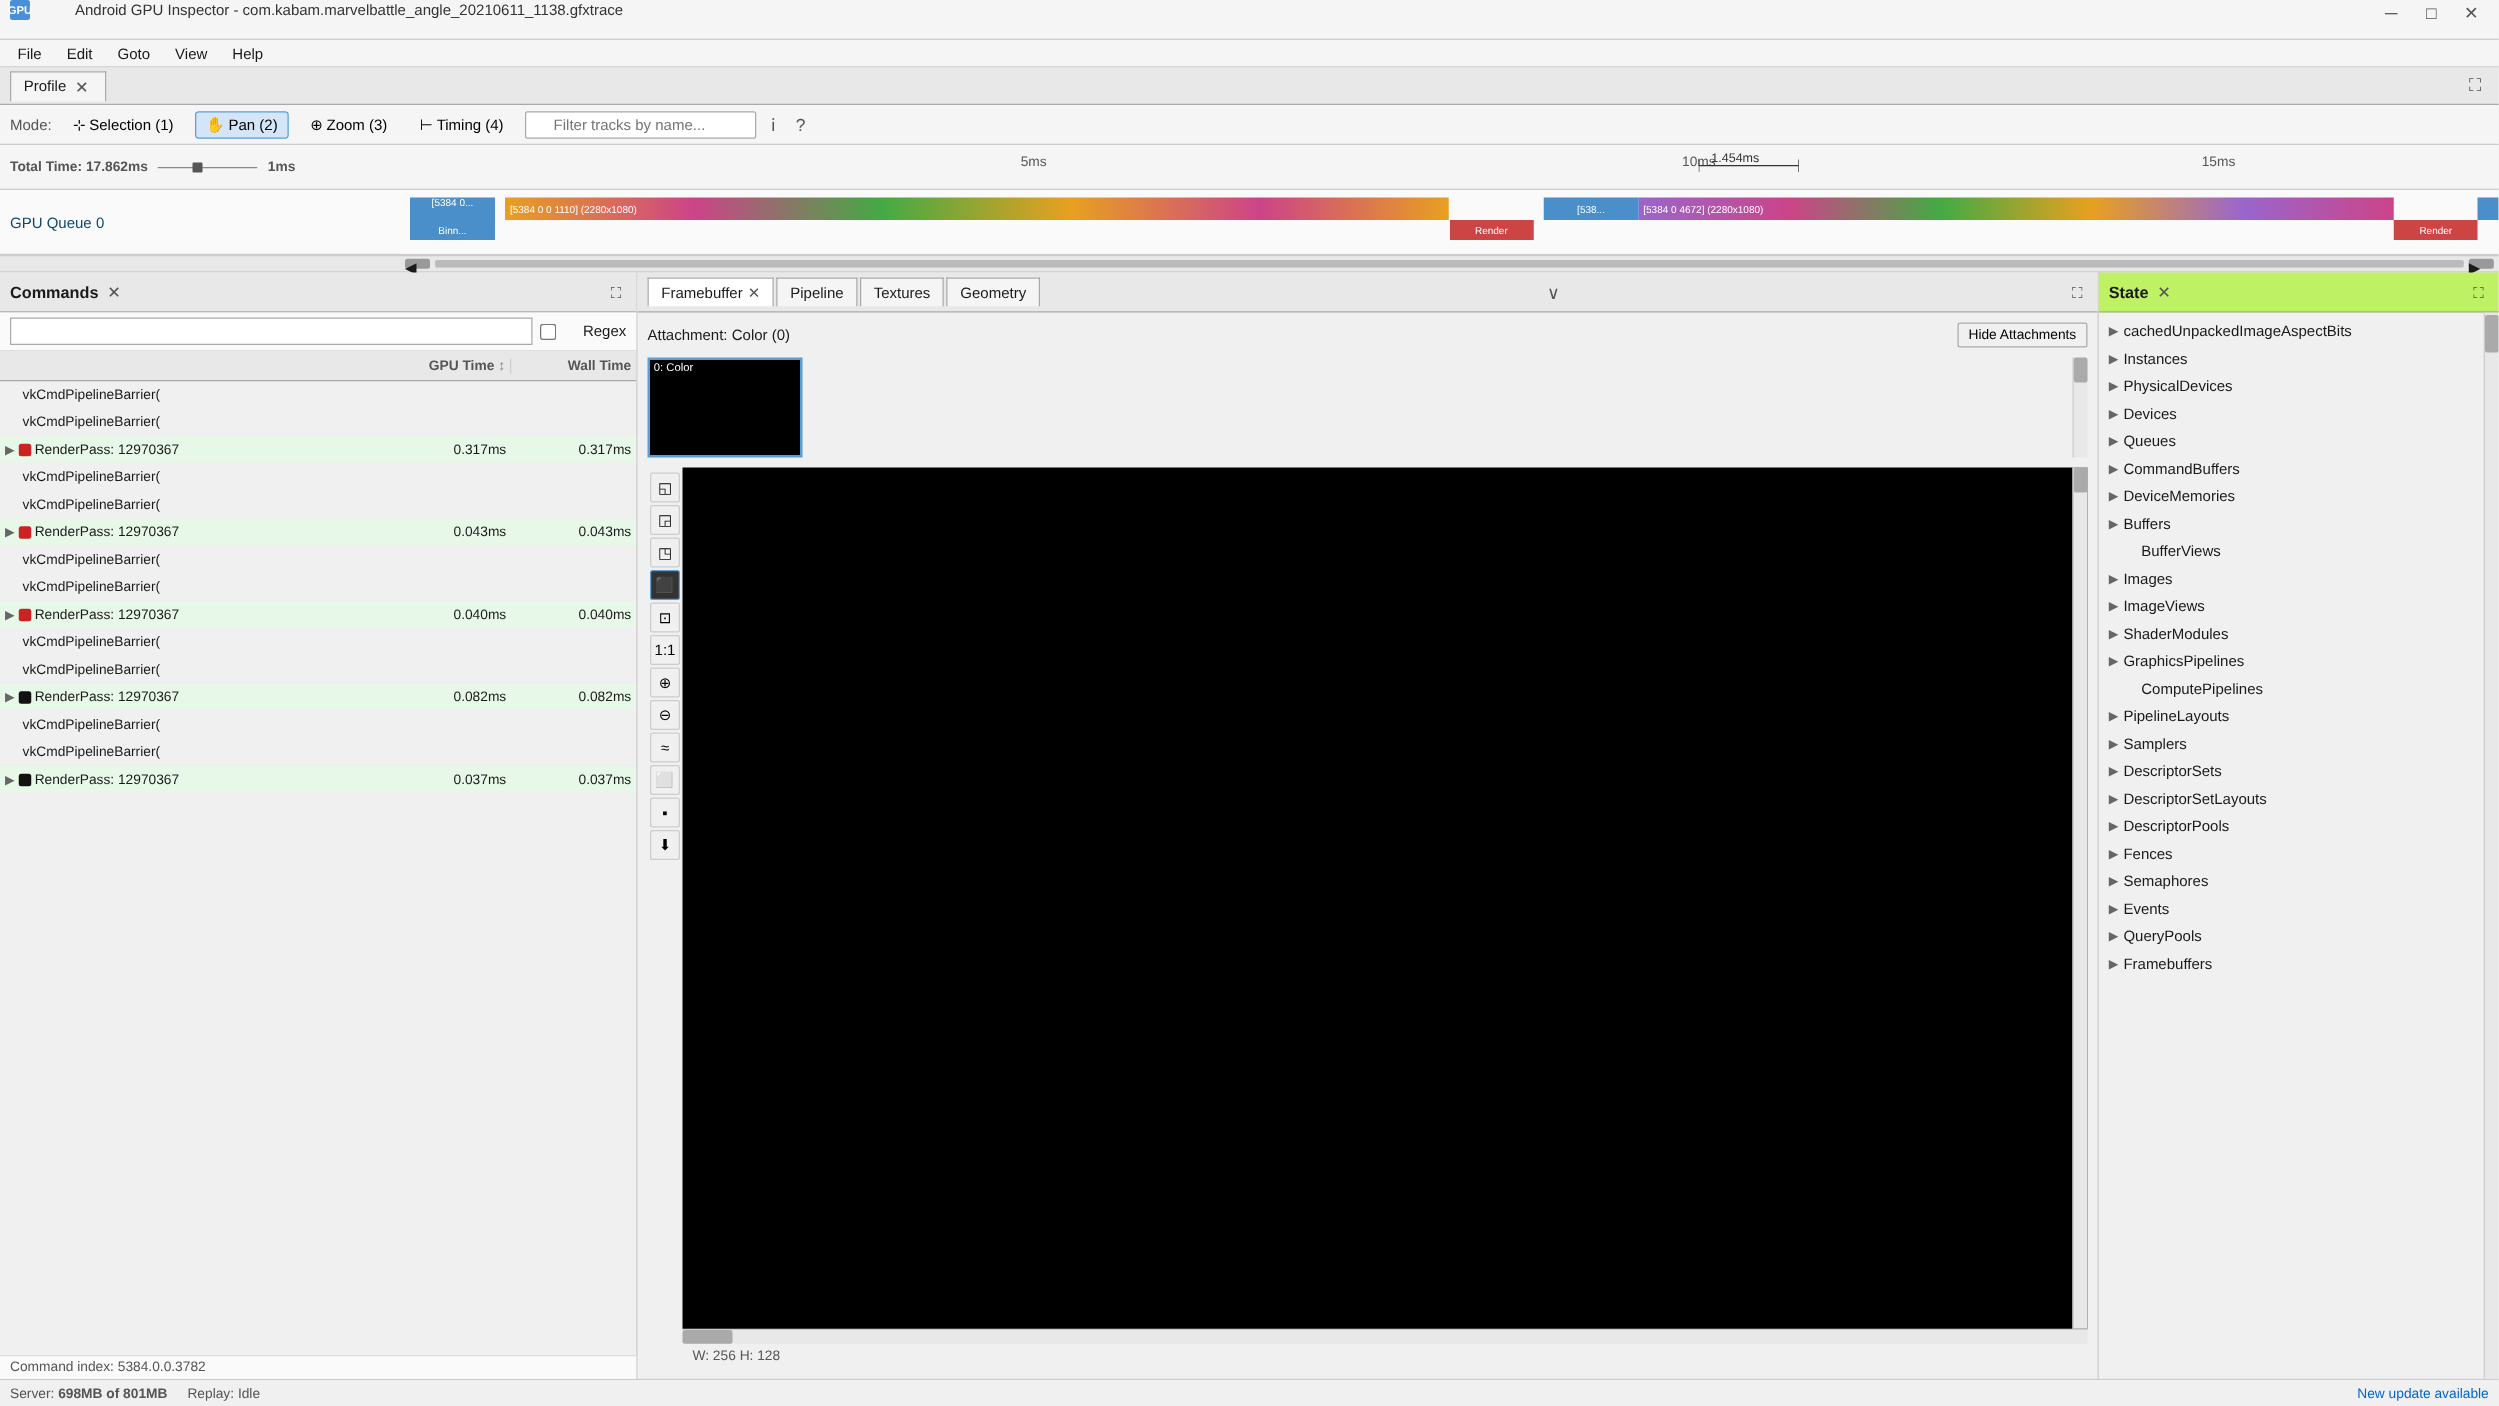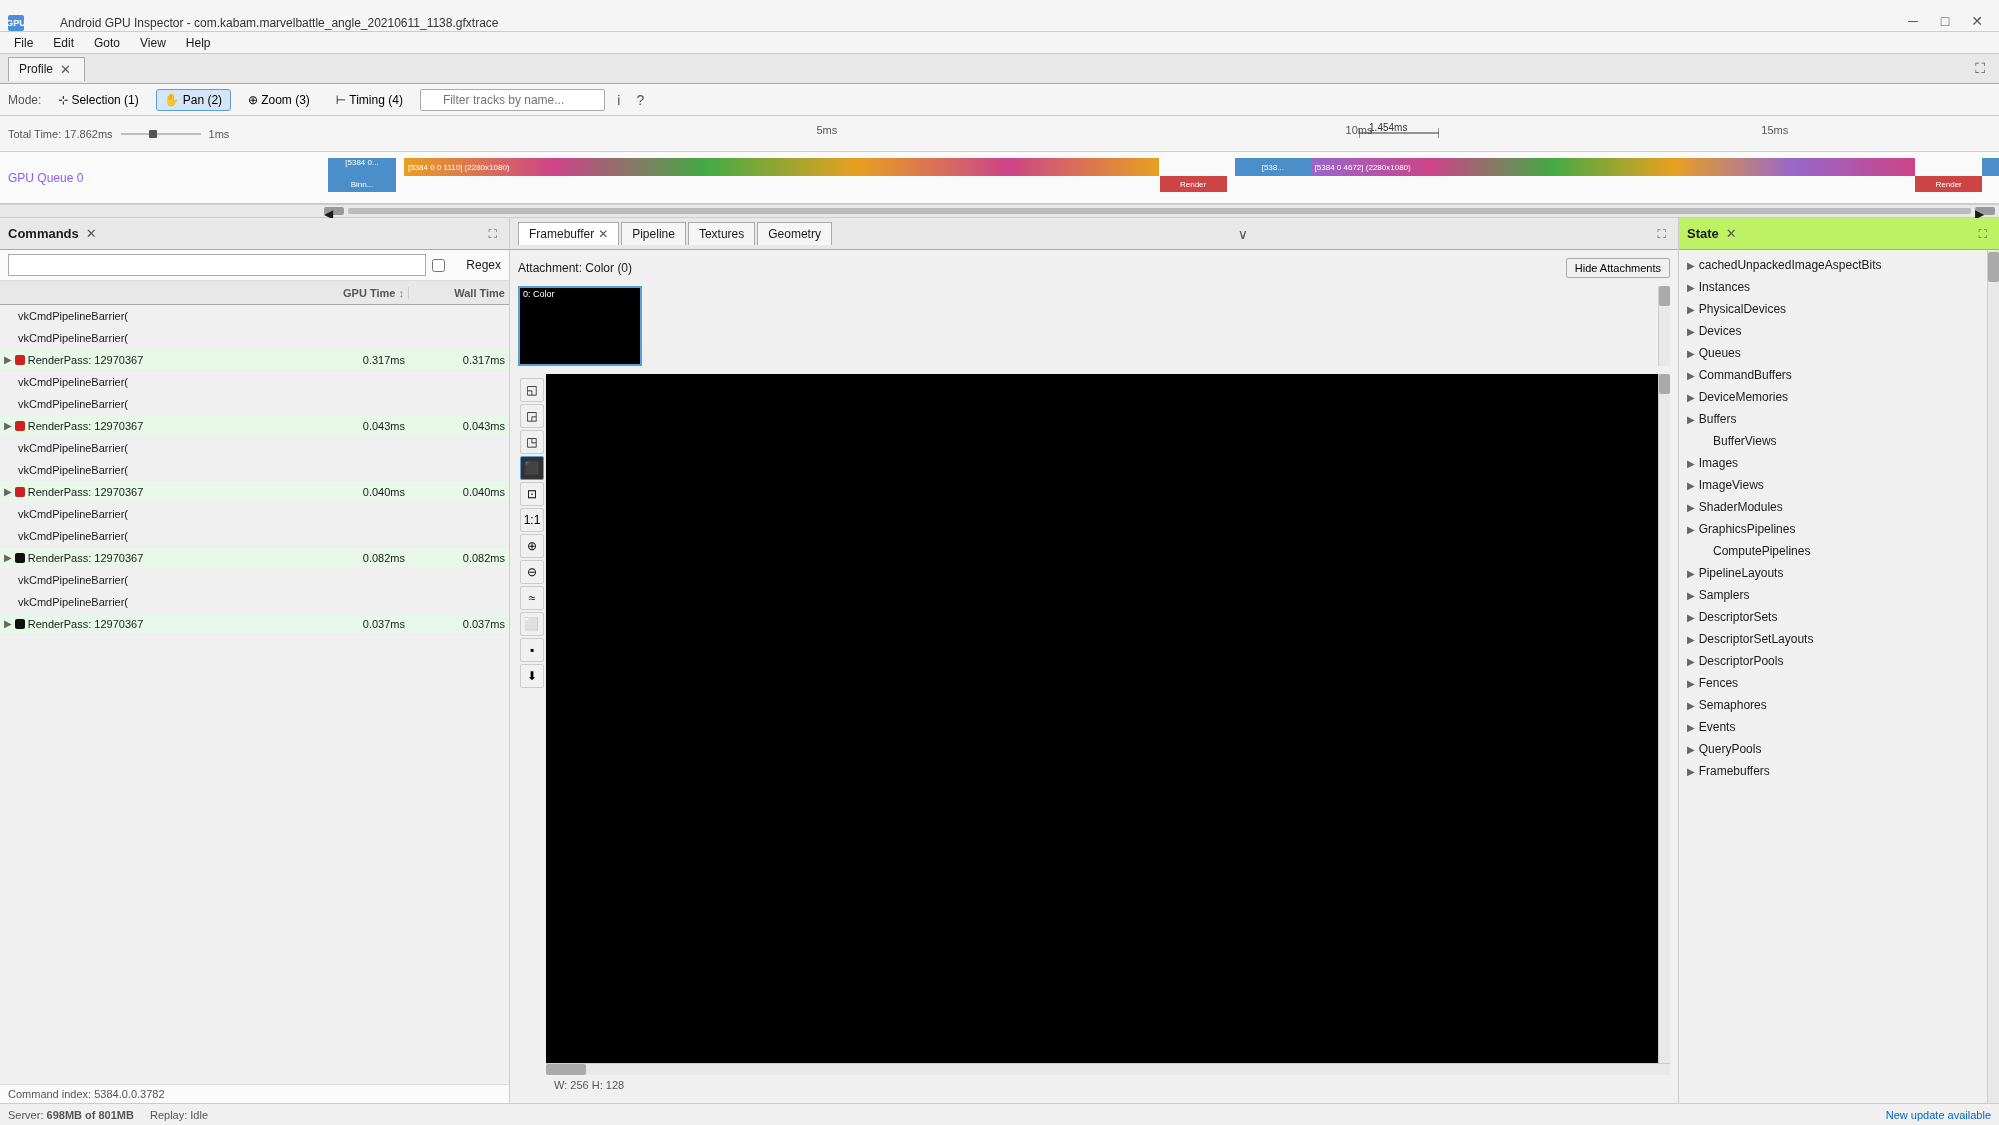--- a/index.html
+++ b/index.html
@@ -9,21 +9,21 @@
       background: #f0f0f0;
       color: #1a1a1a;
       width: 1999px;
       height: 1125px;
       overflow: hidden;
     }
     .title-bar {
       background: #f5f5f5;
       border-bottom: 1px solid #ccc;
       display: flex;
-      align-items: flex-end;
+      align-items: flex-start;
       height: 32px;
       padding: 0 8px;
       justify-content: space-between;
     }
     .title-bar-left {
       display: flex;
       align-items: center;
       gap: 8px;
     }
     .title-bar-icon {
@@ -171,20 +171,21 @@
       padding: 0 8px;
       font-size: 11px;
       color: #555;
     }
     .timeline-left {
       width: 320px;
       flex-shrink: 0;
       display: flex;
       align-items: center;
       gap: 8px;
+      font-weight: bold;
     }
     .timeline-ruler {
       flex: 1;
       position: relative;
       height: 36px;
       display: flex;
       align-items: center;
     }
     .ruler-label {
       position: absolute;
@@ -198,21 +199,21 @@
       border-bottom: 1px solid #ddd;
       height: 50px;
       display: flex;
       align-items: center;
     }
     .timeline-row-label {
       width: 320px;
       flex-shrink: 0;
       padding: 0 8px;
       font-size: 12px;
-      color: #8b5cf6;
+      color: #0c4a6e;
     }
     .timeline-row-content {
       flex: 1;
       height: 100%;
       position: relative;
       overflow: hidden;
     }
     .timeline-scroll {
       height: 14px;
       background: #e8e8e8;

